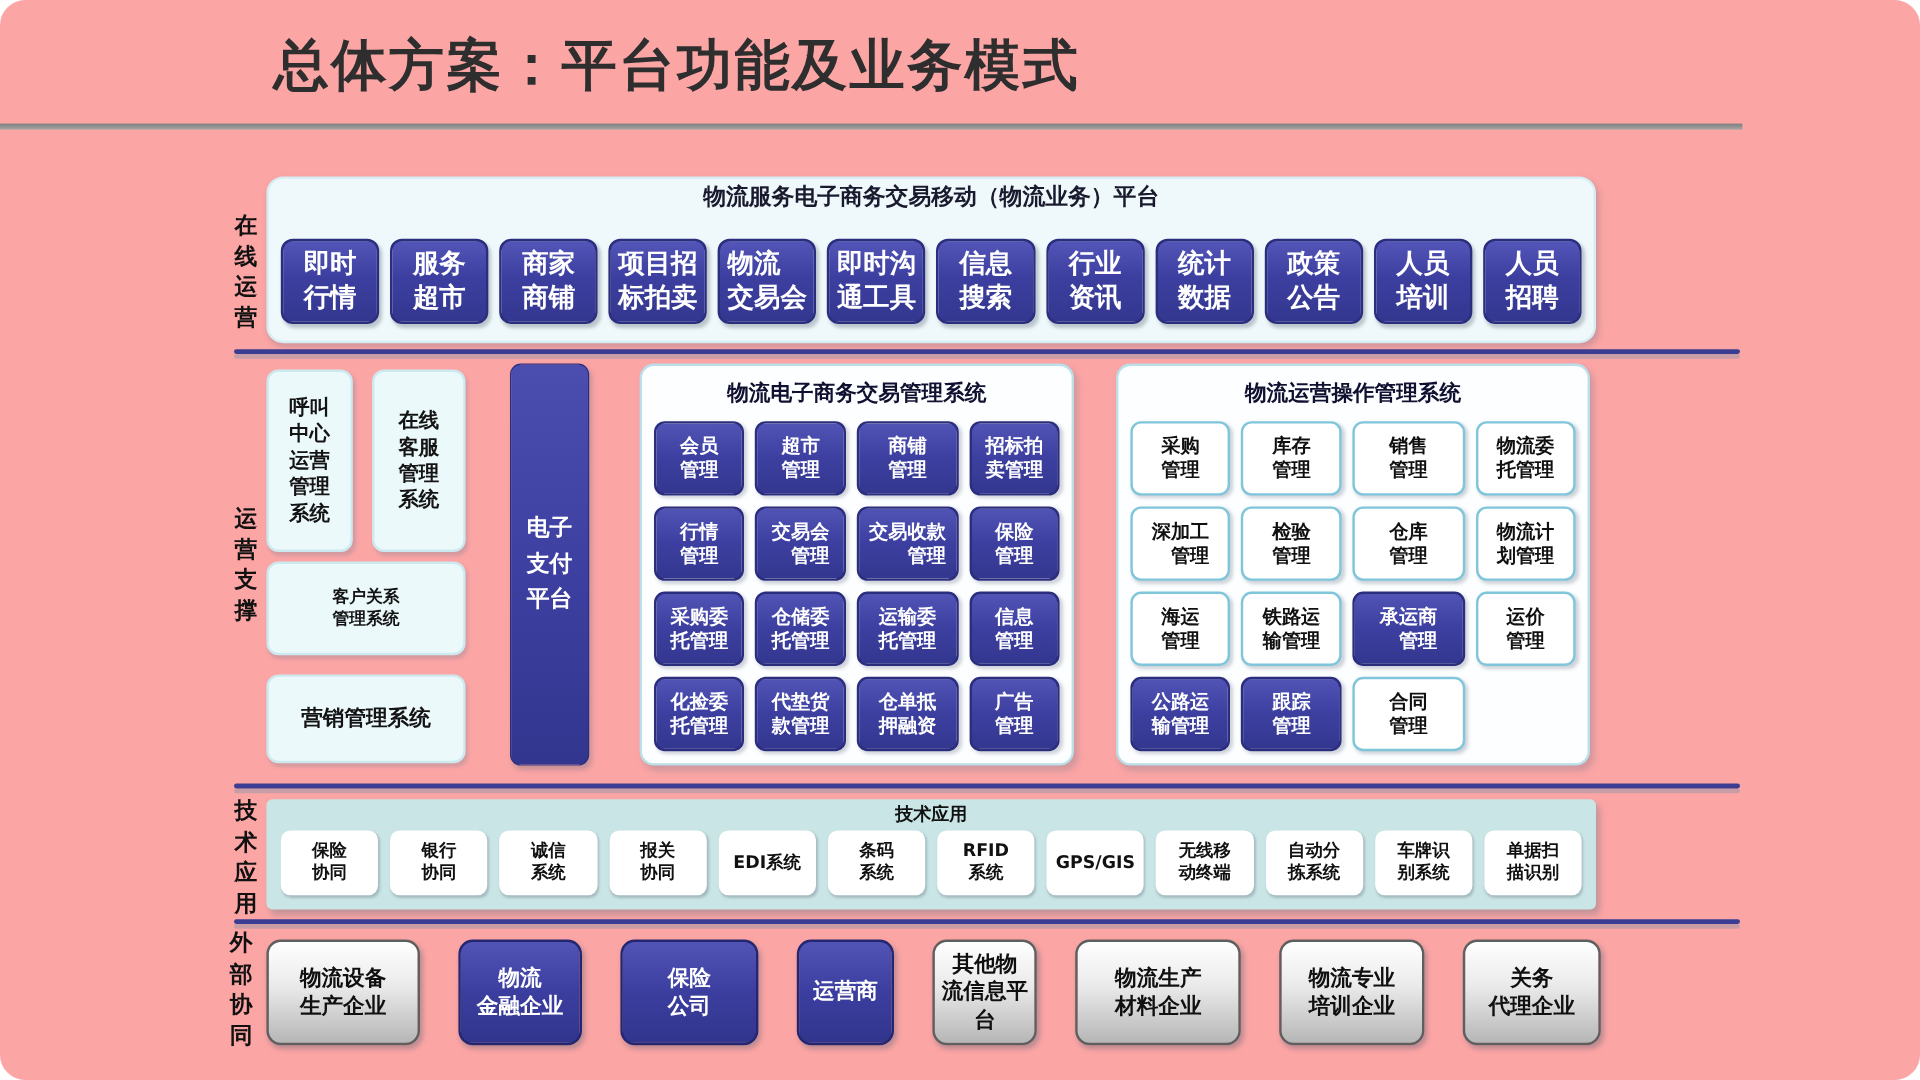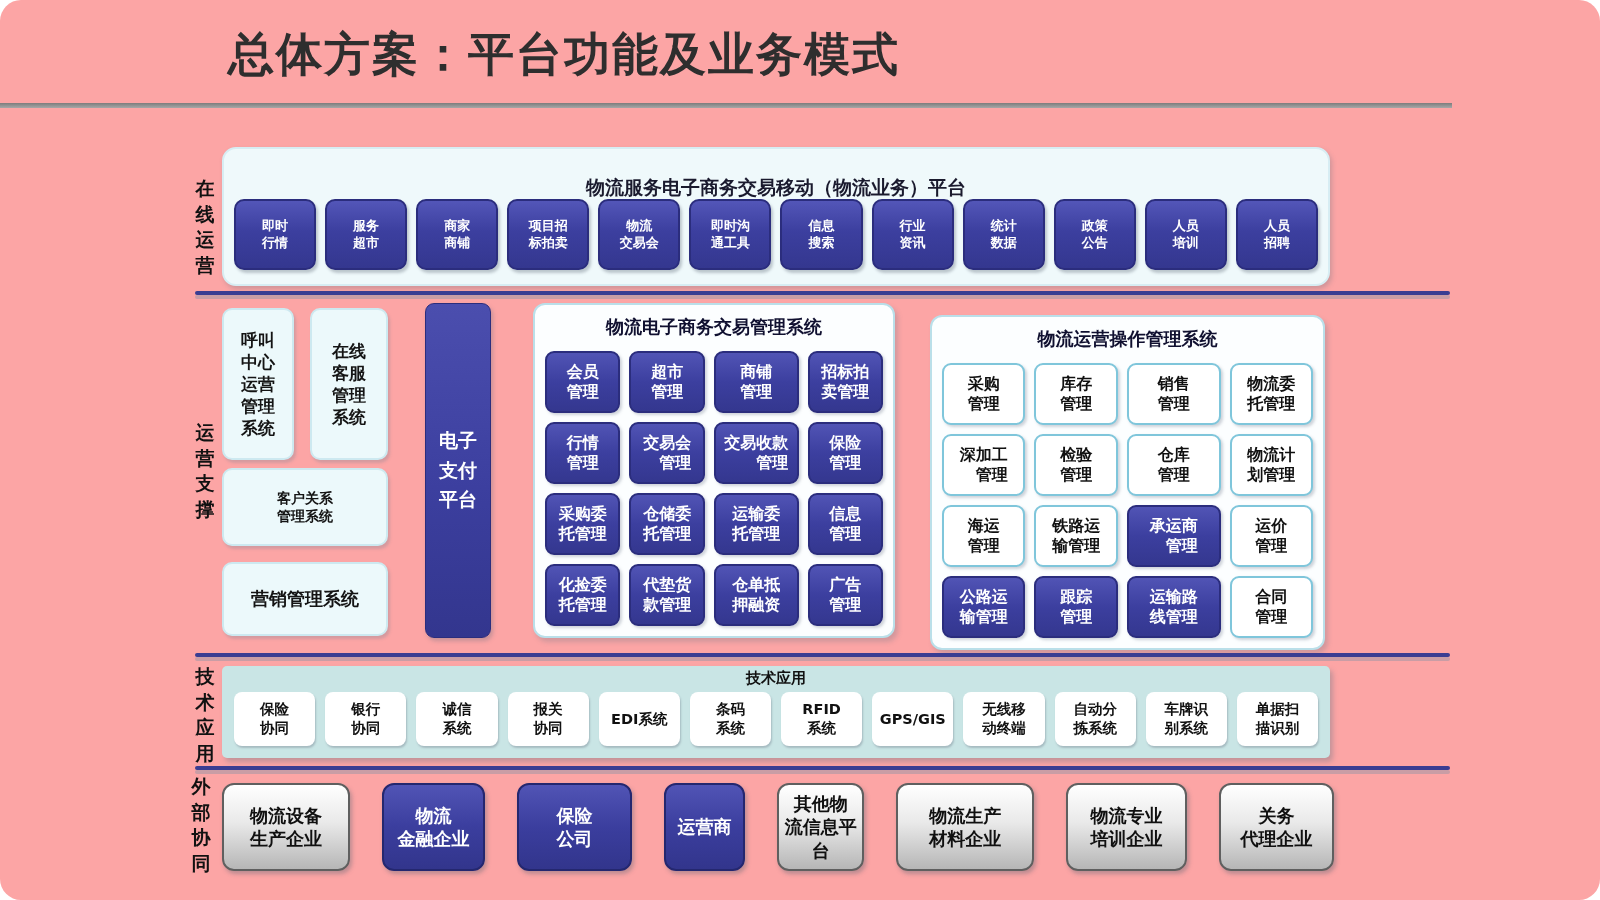--- a/index.html
+++ b/index.html
@@ -18,24 +18,24 @@
         line-height:1.35;text-align:center;word-break:break-all;}
 
   
   .divider{position:absolute;left:195px;width:1255px;height:4px;background:#3a3d92;
            box-shadow:0 4px 0 rgba(150,150,165,.5);border-radius:2px;}
 
   
   .sec-online{position:absolute;left:222px;top:147px;width:1108px;height:139px;
               background:#eff9fb;border:2px solid #d7edf3;border-radius:14px;
               box-shadow:2px 3px 5px rgba(100,110,125,.3);box-sizing:border-box;}
-  .sec-online .hdr{margin-top:26px;text-align:center;font-size:19px;font-weight:bold;color:#1a1a2e;font-family:Liberation Serif, serif;}
+  .sec-online .hdr{margin-top:2px;text-align:center;font-size:19px;font-weight:bold;color:#1a1a2e;font-family:Liberation Serif, serif;}
   .btn-row{position:absolute;left:10px;right:10px;top:50px;bottom:14px;display:flex;gap:9px;}
   .pill{flex:1;border-radius:10px;border:2px solid #2b2d7d;color:#fff;font-weight:bold;
-        font-size:13px;display:flex;align-items:center;justify-content:center;text-align:center;
+        font-size:22px;display:flex;align-items:center;justify-content:center;
         line-height:1.25;box-sizing:border-box;
         background:linear-gradient(180deg,#5356b8 0%,#3c3f9f 45%,#34378f 100%);
         box-shadow:2px 3px 3px rgba(90,100,115,.35);}
 
   
   .pale{position:absolute;background:#ecf9fb;border:2px solid #cde9f0;border-radius:10px;
         box-shadow:2px 3px 3px rgba(120,130,145,.3);display:flex;align-items:center;
         justify-content:center;text-align:center;font-weight:bold;color:#141414;
         line-height:1.3;box-sizing:border-box;}
   .payment{position:absolute;left:425px;top:303px;width:66px;height:335px;border-radius:9px;
@@ -174,21 +174,21 @@
 托管理</div>
       <div class="cell pre">代垫货
 款管理</div>
       <div class="cell pre">仓单抵
 押融资</div>
       <div class="cell pre">广告
 管理</div>
     </div>
   </div>
 
-  <div class="panel" style="left:930px;top:315px;width:395px;height:335px;">
+  <div class="panel" style="left:930px;top:303px;width:395px;height:335px;">
     <div class="ptitle">物流运营操作管理系统</div>
     <div class="cells">
       <div class="cell light pre">采购
 管理</div>
       <div class="cell light pre">库存
 管理</div>
       <div class="cell light pre">销售
 管理</div>
       <div class="cell light pre">物流委
 托管理</div>
@@ -205,22 +205,20 @@
       <div class="cell light pre">铁路运
 输管理</div>
       <div class="cell pre">承运商
 管理</div>
       <div class="cell light pre">运价
 管理</div>
       <div class="cell pre">公路运
 输管理</div>
       <div class="cell pre">跟踪
 管理</div>
-      <div class="cell pre">运输路
-线管理</div>
       <div class="cell light pre">合同
 管理</div>
     </div>
   </div>
 
   <div class="divider" style="top:653px;"></div>
 
   <div class="sec-tech">
     <div class="tl">技术应用</div>
     <div class="tech-row">

